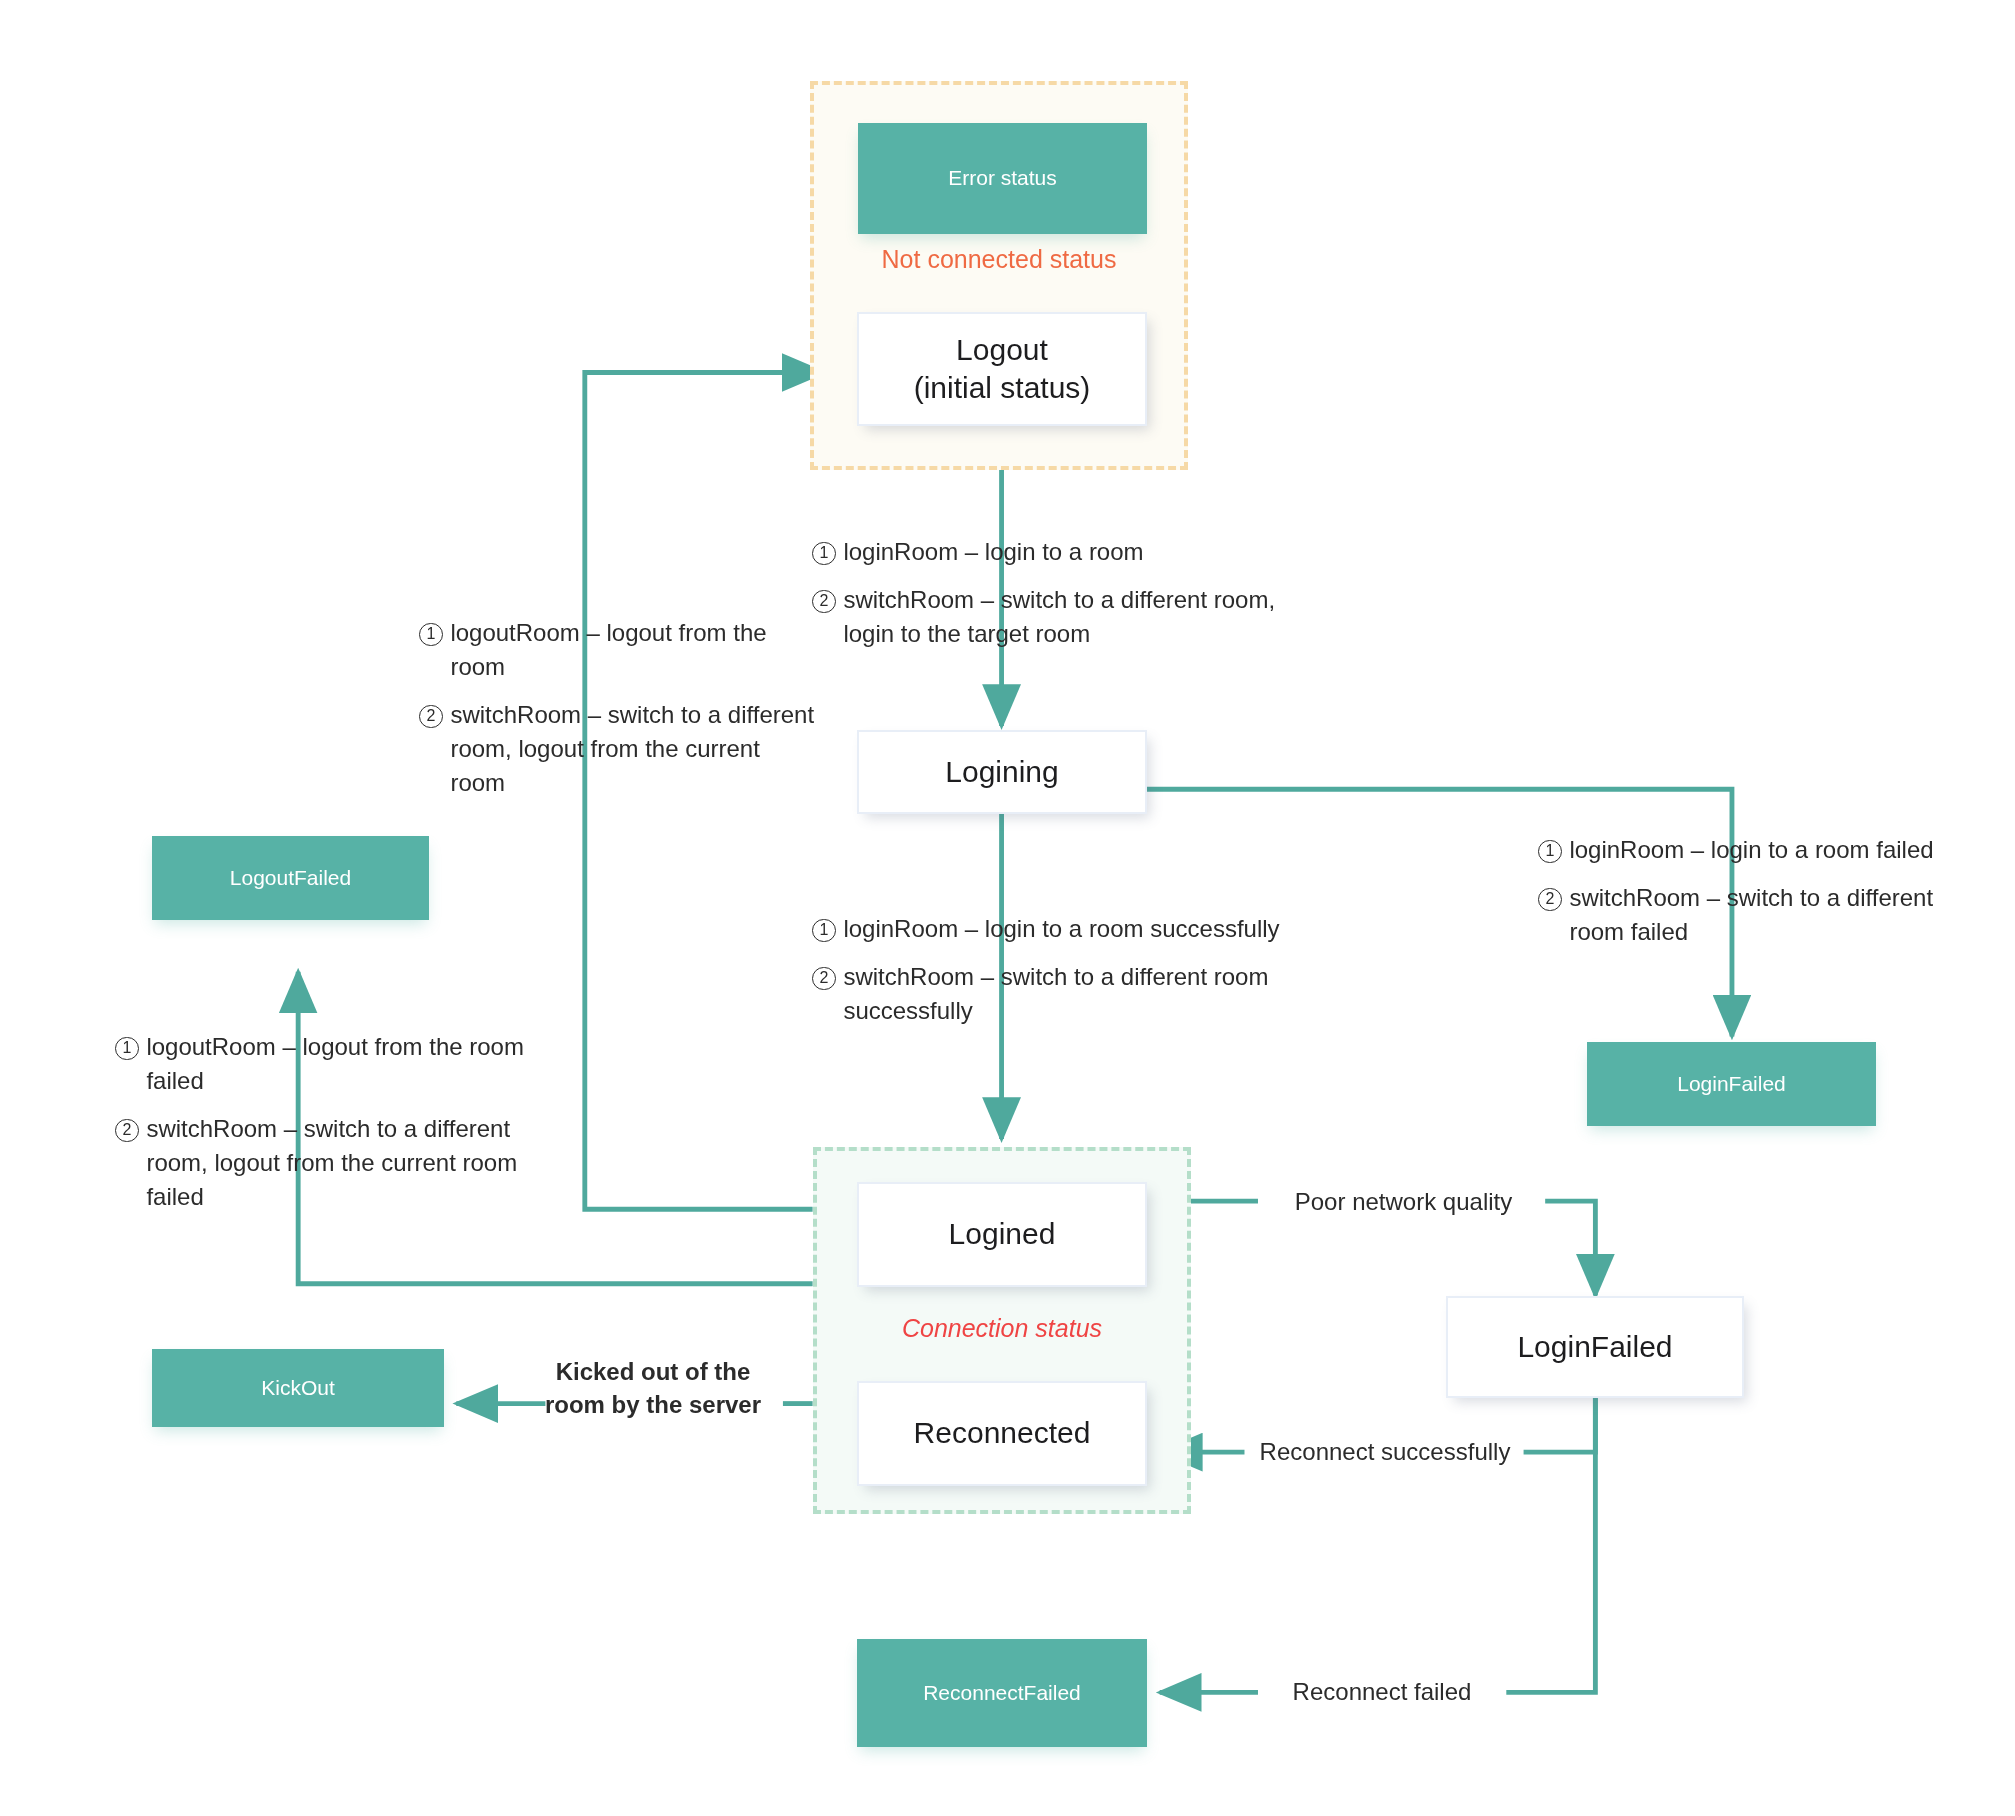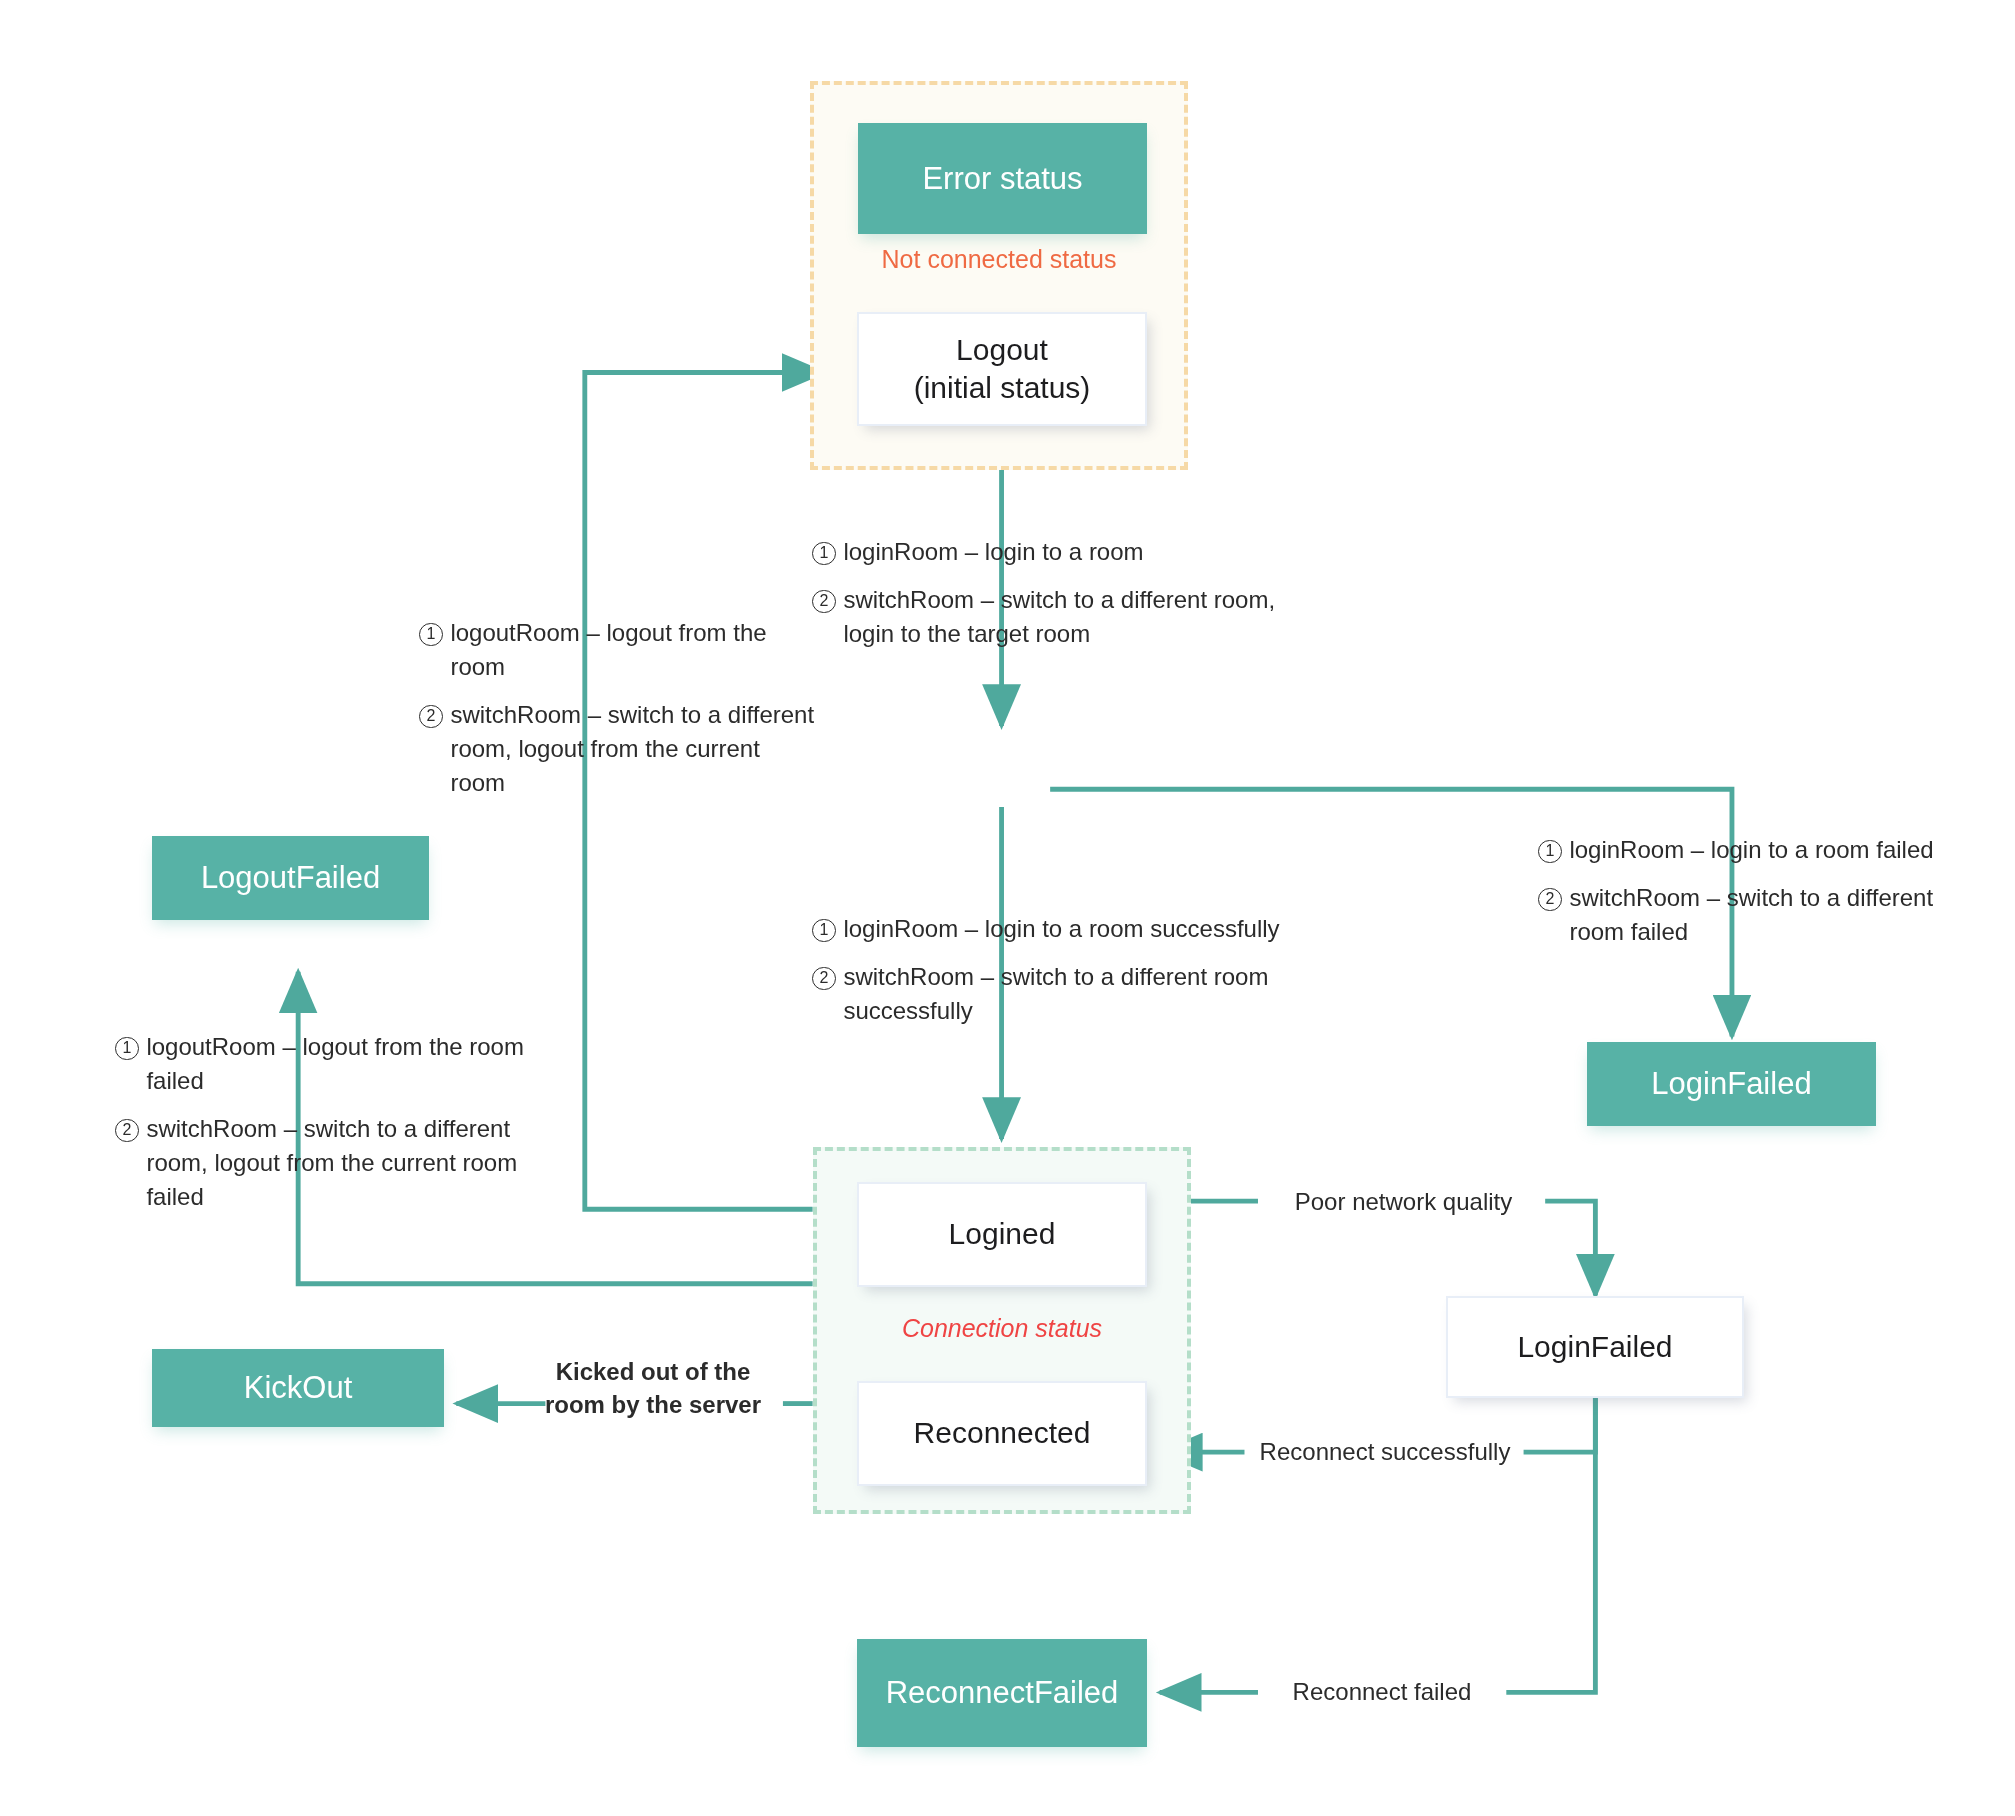--- a/index.html
+++ b/index.html
@@ -29,21 +29,21 @@
     position:absolute;box-sizing:border-box;
     display:flex;align-items:center;justify-content:center;
     text-align:center;line-height:1.28;
   }
   .node .lbl{display:block;}
 
   
   .node.solid{
     background:#57B2A6;
     color:#ffffff;
-    font-size:31px;
+    font-size:21px;
     box-shadow:0 7.6px 14px -3.2px rgba(87,178,166,0.30);
   }
   
   .node.white{
     background:#ffffff;
     color:#1d1d1f;
     font-size:30px;
     border:2.7px solid #E8EEF7;
     box-shadow:5.4px 6.5px 12px -2.2px rgba(80,95,125,0.22);
   }
@@ -124,20 +124,23 @@
 
   <div class="caption orange" style="left:810px;top:244px;width:378px;">Not connected status</div>
 
   <div class="node white" style="left:857px;top:312px;width:290px;height:114px;">
     <span class="lbl">
       <span>Logout</span><br>
       <span>(initial status)</span>
     </span>
   </div>
 
+  <div class="node white" style="left:857px;top:730px;width:290px;height:84px;">
+    <span class="lbl">Logining</span>
+  </div>
 
   <div class="node white" style="left:857px;top:1182px;width:290px;height:105px;">
     <span class="lbl">Logined</span>
   </div>
 
   <div class="caption teal" style="left:813px;top:1313px;width:378px;">Connection status</div>
 
   <div class="node white" style="left:857px;top:1381px;width:290px;height:105px;">
     <span class="lbl">Reconnected</span>
   </div>

